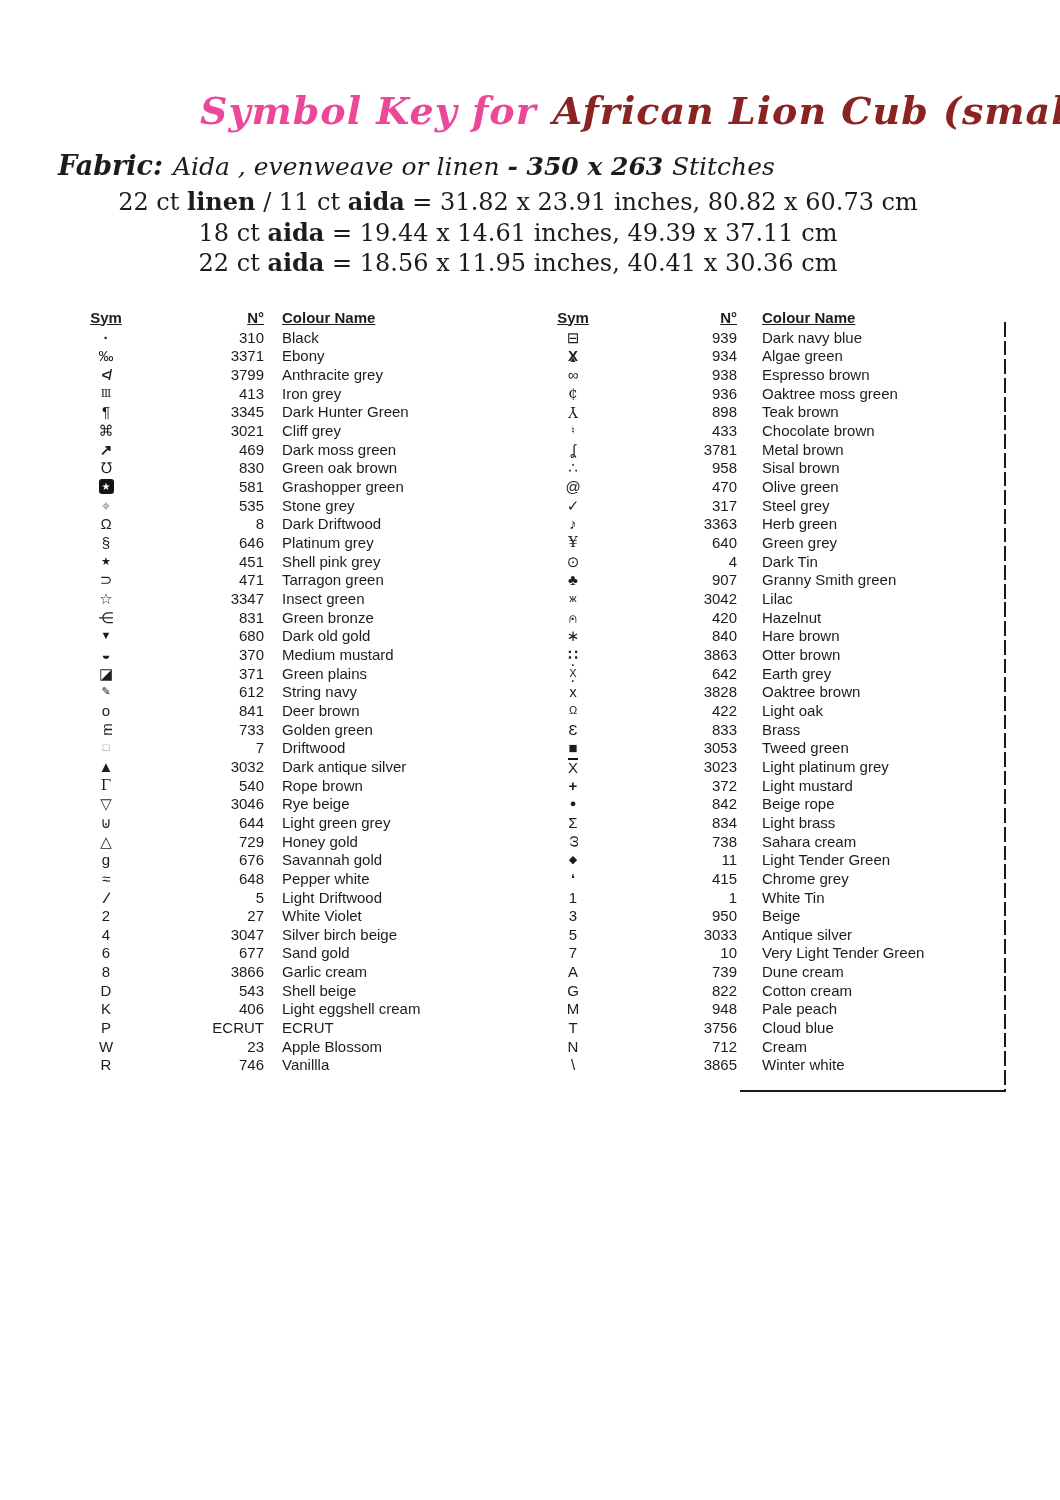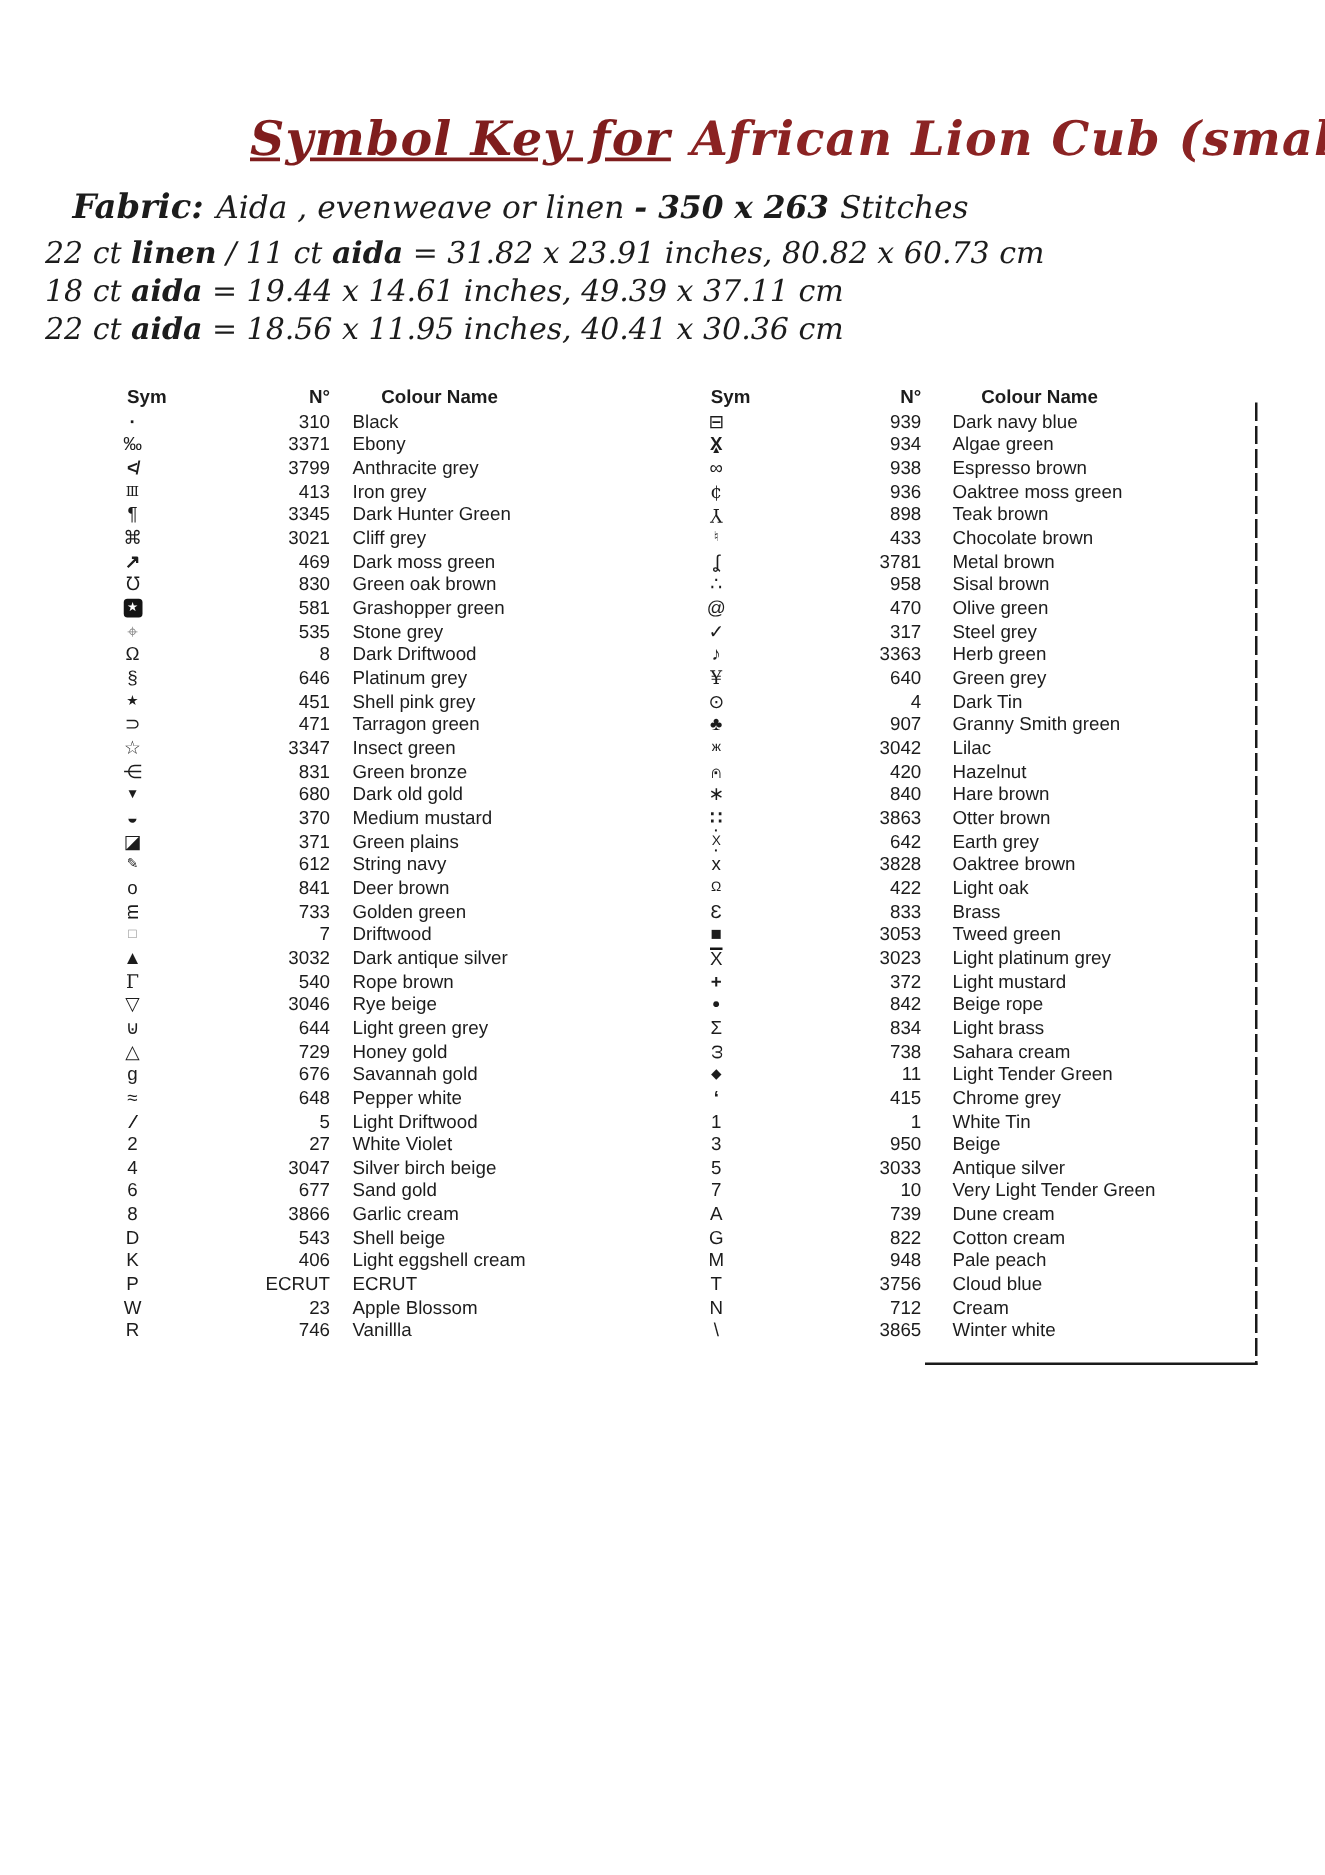--- a/index.html
+++ b/index.html
@@ -12,33 +12,33 @@
          font-size:38px;letter-spacing:1px;}
   .t-red{margin-left:16px;}
 
   
   .fabric{position:absolute;left:34px;top:150px;white-space:nowrap;
           font-family:"DejaVu Serif",serif;font-style:italic;font-size:25px;margin-left:24px;}
   .f-label{font-weight:bold;font-size:27px;margin-right:10px;}
   .bold{font-weight:bold;}
 
   
-  .convs{position:absolute;left:36px;top:187px;width:964px;text-align:left;
-         font-family:"DejaVu Serif",serif;font-style:italic;font-size:24px;}
+  .convs{position:absolute;left:36px;top:187px;width:964px;text-align:center;
+         font-family:"DejaVu Serif",serif;font-size:24px;}
   .conv-line{height:30.5px;line-height:30.5px;white-space:nowrap;}
 
   
   .group{position:absolute;top:306px;}
   .group0{left:80px;width:462px;}
   .group1{left:545px;width:462px;}
   .thead,.trow{display:grid;align-items:center;}
   .group0 .thead,.group0 .trow{grid-template-columns:52px 132px auto;}
   .group1 .thead,.group1 .trow{grid-template-columns:56px 136px auto;}
   .thead{height:22px;font-weight:bold;font-size:15px;}
-  .thead span{margin-left:23px;}
+  .thead span{text-decoration:underline;}
   .h-sym{justify-self:center;}
   .h-num{text-align:right;}
   .group0 .h-name,.group0 .name{padding-left:18px;}
   .group1 .h-name,.group1 .name{padding-left:25px;}
   .trow{height:18.66px;font-size:15px;}
   .cell{display:block;}
   .num{text-align:right;}
   .name{white-space:nowrap;}
   .sym{display:flex;align-items:center;justify-content:center;}
   .g{display:inline-block;line-height:1;position:relative;}
@@ -67,21 +67,21 @@
   .vline{position:absolute;left:1004px;top:322px;width:2px;height:770px;
          background:repeating-linear-gradient(to bottom,#1a1a1a 0 14.7px,transparent 14.7px 18.7px);}
   .hline{position:absolute;left:740px;top:1090px;width:266px;height:2px;background:#1a1a1a;}
 </style>
 </head>
 <body>
 
 <div class="page">
 
   <div class="title">
-    <span class="t-black" style="color: #7f1d1d; text-decoration: underline;">Symbol Key for</span><span class="t-red" style="color: rgb(139, 35, 35);">African Lion Cub (small)</span>
+    <span class="t-black" style="color: #ec4899;">Symbol Key for</span><span class="t-red" style="color: rgb(139, 35, 35);">African Lion Cub (small)</span>
   </div>
 
   <div class="fabric">
     <span class="f-label">Fabric:</span><span><span>Aida , evenweave or  linen </span><span class="bold">- 350 x 263 </span><span>Stitches</span></span>
   </div>
 
   <div class="convs">
       <div class="conv-line"><span>22 ct </span><span class="bold">linen</span><span> / 11 ct </span><span class="bold">aida</span><span> = 31.82 x 23.91 inches, 80.82 x 60.73 cm</span></div>
       <div class="conv-line"><span>18 ct </span><span class="bold">aida</span><span>  = 19.44 x 14.61 inches, 49.39 x 37.11 cm</span></div>
       <div class="conv-line"><span>22 ct </span><span class="bold">aida</span><span> = 18.56 x 11.95 inches, 40.41 x 30.36 cm</span></div>

